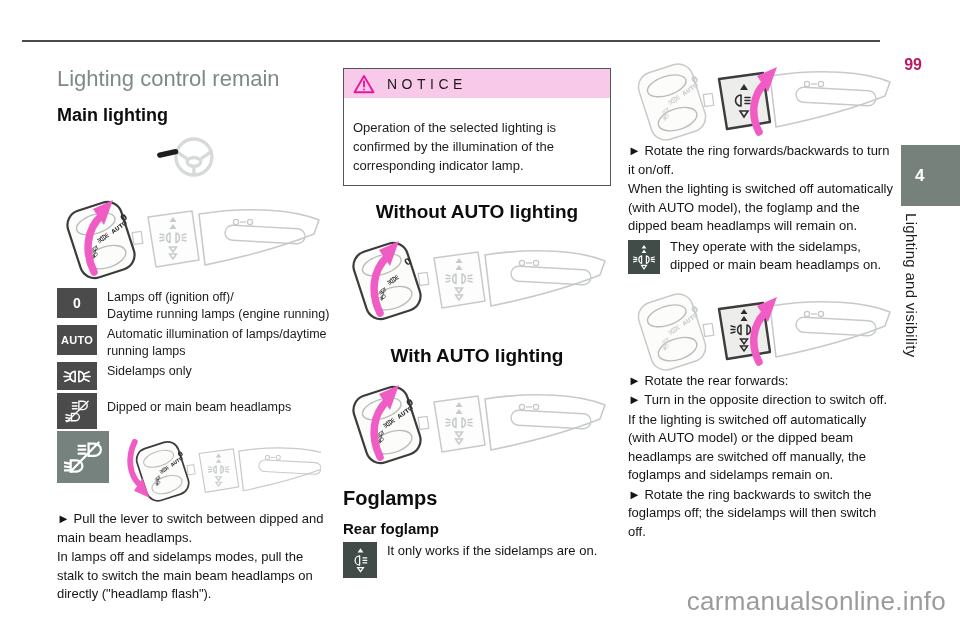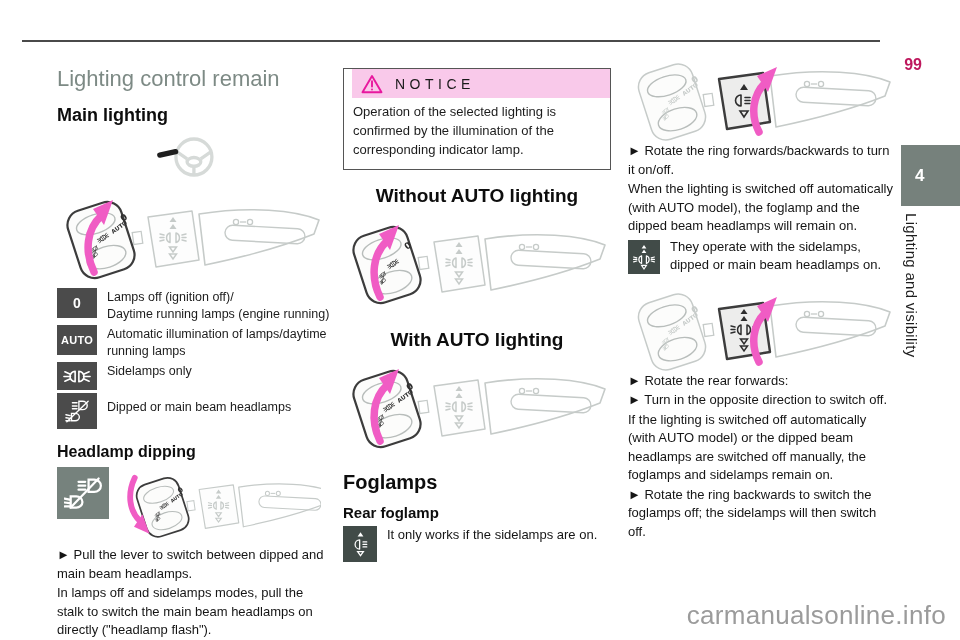--- a/index.html
+++ b/index.html
@@ -10,21 +10,21 @@
   
   #top-rule{left:22px;top:40px;width:858px;height:2px;background:#4a4a4a;}
   #page-number{left:880px;top:12px;width:42px;text-align:right;font-size:16px;font-weight:bold;color:#be185d;margin-top:44px;}
 
   
   #chapter-tab{left:901px;top:145px;width:59px;height:61px;color:#fff;font-size:17px;font-weight:bold;
                line-height:61px;padding-left:14px;box-sizing:border-box;}
   #chapter-title{left:903px;top:213px;height:260px;writing-mode:vertical-rl;font-size:15px;color:#1d1d1d;letter-spacing:.3px;}
 
   
-  #watermark{left:660px;top:600px;width:286px;text-align:right;font-size:26px;color:#9b9b9b;letter-spacing:.3px;}
+  #watermark{left:660px;top:586px;width:286px;text-align:right;font-size:26px;color:#9b9b9b;letter-spacing:.3px;}
 
   
   .col{position:absolute;width:268px;}
   #col-left{left:57px;top:66px;}
   #col-mid{left:343px;top:68px;}
   #col-right{left:628px;top:50px;}
 
   .title{font-size:22px;color:#7d8a85;margin:0 0 13px 0;font-weight:normal;}
   .h-big{font-size:18px;font-weight:bold;margin:0 0 8px 0;color:#0d0d0d;}
   .h-big2{font-size:19px;font-weight:bold;margin:15px 0 6px 0;color:#0d0d0d;text-align:center;}
@@ -47,24 +47,24 @@
   .icell .glyph-auto{color:#fff;font-size:11px;font-weight:bold;letter-spacing:.3px;}
   .itext{font-size:12.5px;line-height:16.5px;padding-top:1px;white-space:nowrap;}
 
   .dip-row{display:flex;align-items:flex-start;margin:2px 0 8px 0;}
   .dipbox{width:52px;height:52px;background:#76827d;flex:none;display:flex;align-items:center;justify-content:center;}
   .dipbox svg{width:38px;height:38px;}
   .dip-stalk{width:208px;margin-left:4px;}
 
   
   .notice{border:1.5px solid #555;}
-  .notice-head{height:29px;display:flex;align-items:center;padding-left:9px;margin-left:8px;}
+  .notice-head{height:29px;display:flex;align-items:center;padding-left:9px;}
   .notice-head svg{width:22px;height:20px;margin-right:12px;}
   .notice-label{font-size:14px;letter-spacing:4.5px;color:#1a1a1a;}
-  .notice-body{padding:4px 9px 10px 9px;font-size:13px;line-height:19px;}
+  .notice-body{padding:20px 9px 10px 9px;font-size:13px;line-height:19px;}
 
   .media{display:flex;align-items:flex-start;margin:2px 0 4px 0;}
   .mediabox{background:#414b48;flex:none;display:flex;align-items:center;justify-content:center;}
   .mediabox.rear{width:34px;height:36px;} .mediabox.rear svg{width:15px;height:28px;}
   .mediabox.front{width:32px;height:34px;margin-top:2px;} .mediabox.front svg{width:24px;height:28px;}
   .media .para{margin-left:10px;}
 
   ul.blist{margin:0 0 1px 0;padding-left:26px;list-style:none;}
   ul.blist li{font-size:13px;line-height:18.5px;position:relative;}
   ul.blist li::before{content:"•";position:absolute;left:-11px;}
@@ -189,21 +189,20 @@
                 <path d="M1,16.5 l4.5,1 M1,19.8 l4.5,.6 M1,23 l4.5,0"></path>
               </g>
             </svg>
           </span>
         </div>
       <div class="itext" style="padding-top:6px;">
           <div>Dipped or main beam headlamps</div>
         </div>
     </div>
 
-    <h2 class="h-mid">Headlamp dipping</h2>
     <div class="dip-row">
       <div class="dipbox">
           <span style="width:38px;height:38px;display:block;">
             <svg viewBox="0 0 34 34" style="width:100%;height:100%;display:block" xmlns="http://www.w3.org/2000/svg">
               <g fill="none" stroke="#ffffff" stroke-width="2" stroke-linecap="round">
 <path d="M22,5 h5 a6,5.5 0 0 1 0,11 h-5 z"></path>
                 <path d="M13,7 h6 M13,10.5 h6 M13,14 h6"></path>
 <path d="M31,4 L6,30"></path>
                 <path d="M6,20 h5 a5.5,5 0 0 1 0,10 h-5 z"></path>
                 <path d="M0.5,22 l4.5,1 M0.5,25.5 l4.5,.5 M0.5,29 l4.5,0"></path>

